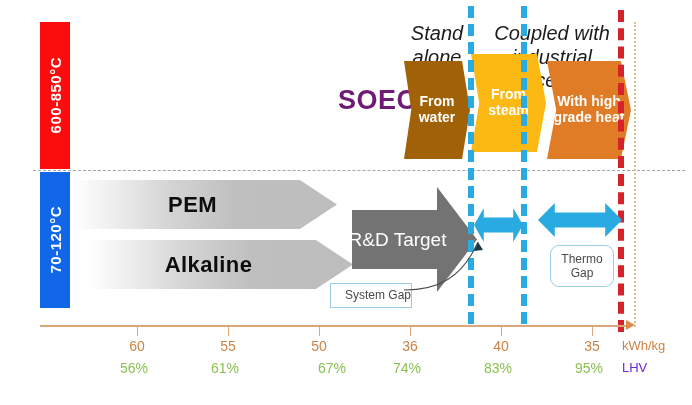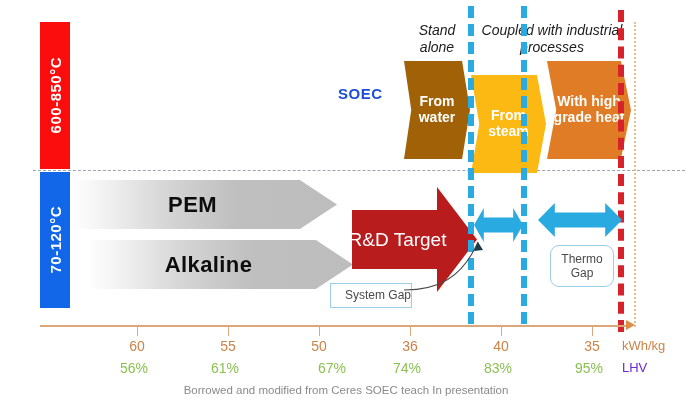--- a/index.html
+++ b/index.html
@@ -35,60 +35,60 @@
 
   .vline{position:absolute;width:0;}
   #vline-cyan-1{left:468px;top:6px;height:318px;border-left:6px dashed #29abe2;}
   #vline-cyan-2{left:521px;top:6px;height:318px;border-left:6px dashed #29abe2;}
   #vline-red{left:618px;top:10px;height:322px;border-left:6px dashed #d6232b;}
   #vline-dotted{left:634px;top:22px;height:305px;border-left:2px dotted #e3bf8f;}
 
   
   #soec-label{
     position:absolute;left:338px;top:85px;
-    font-size:15px;font-weight:bold;color:#1d4ed8;letter-spacing:.5px;
+    font-size:27px;font-weight:bold;color:#701a75;letter-spacing:.5px;
   }
   .soec-cap{
     position:absolute;
-    font-style:italic;font-size:14px;color:#1c1c1c;
+    font-style:italic;font-size:20px;color:#1c1c1c;
     text-align:center;line-height:1.18;
   }
   #cap-stand{left:404px;top:22px;width:66px;}
   #cap-coupled{left:474px;top:22px;width:156px;}
 
   .chev{
     position:absolute;
     display:flex;align-items:center;justify-content:center;
     color:#ffffff;font-weight:bold;font-size:14px;
     text-align:center;line-height:1.12;
     clip-path:polygon(0% 0%, 88% 0%, 100% 50%, 88% 100%, 0% 100%, 11% 50%);
   }
   #chev-water{left:404px;top:61px;width:66px;height:98px;background:#a16207;}
-  #chev-steam{left:471px;top:75px;width:75px;height:98px;background:#fdb913;}
+  #chev-steam{left:471px;top:54px;width:75px;height:98px;background:#fdb913;}
   #chev-heat{left:547px;top:61px;width:84px;height:98px;background:#e07b26;}
   #chev-heat .ctext{font-size:14px;}
 
   
   .grey-arrow{
     position:absolute;height:49px;
     background:linear-gradient(90deg,#ffffff 0%,#f2f2f2 12%,#d3d3d3 38%,#bfbfbf 62%,#bdbdbd 100%);
     clip-path:polygon(0% 0%, 86% 0%, 100% 50%, 86% 100%, 0% 100%);
     display:flex;align-items:center;justify-content:center;
   }
   .grey-arrow .gtext{
     font-size:22px;font-weight:bold;color:#0d0d0d;letter-spacing:.4px;
     margin-right:24px;
   }
   #arrow-pem{left:72px;top:180px;width:265px;}
   #arrow-alk{left:88px;top:240px;width:265px;}
 
   
   #rnd-arrow{
     position:absolute;left:352px;top:187px;width:125px;height:105px;
-    background:#b91c1c;
+    background:#737373;
     clip-path:polygon(0% 22%, 68% 22%, 68% 0%, 100% 50%, 68% 100%, 68% 78%, 0% 78%);
     display:flex;align-items:center;justify-content:center;
   }
   #rnd-arrow .rtext{
     color:#ffffff;font-size:19px;text-align:center;line-height:1.15;
     margin-right:34px;white-space:nowrap;
   }
 
   
   .dbl-arrow{
@@ -222,15 +222,14 @@
   <div class="tick-pct" style="left:114px;">56%</div>
   <div class="tick-pct" style="left:205px;">61%</div>
   <div class="tick-pct" style="left:296px;margin-left:16px;">67%</div>
   <div class="tick-pct" style="left:387px;">74%</div>
   <div class="tick-pct" style="left:478px;">83%</div>
   <div class="tick-pct" style="left:569px;">95%</div>
 
   <div id="unit-kwh">kWh/kg</div>
   <div id="unit-lhv">LHV</div>
 
-  <div id="caption">Borrowed and modified from Ceres SOEC teach In presentation</div>
 
 </div>
 
 </body></html>

